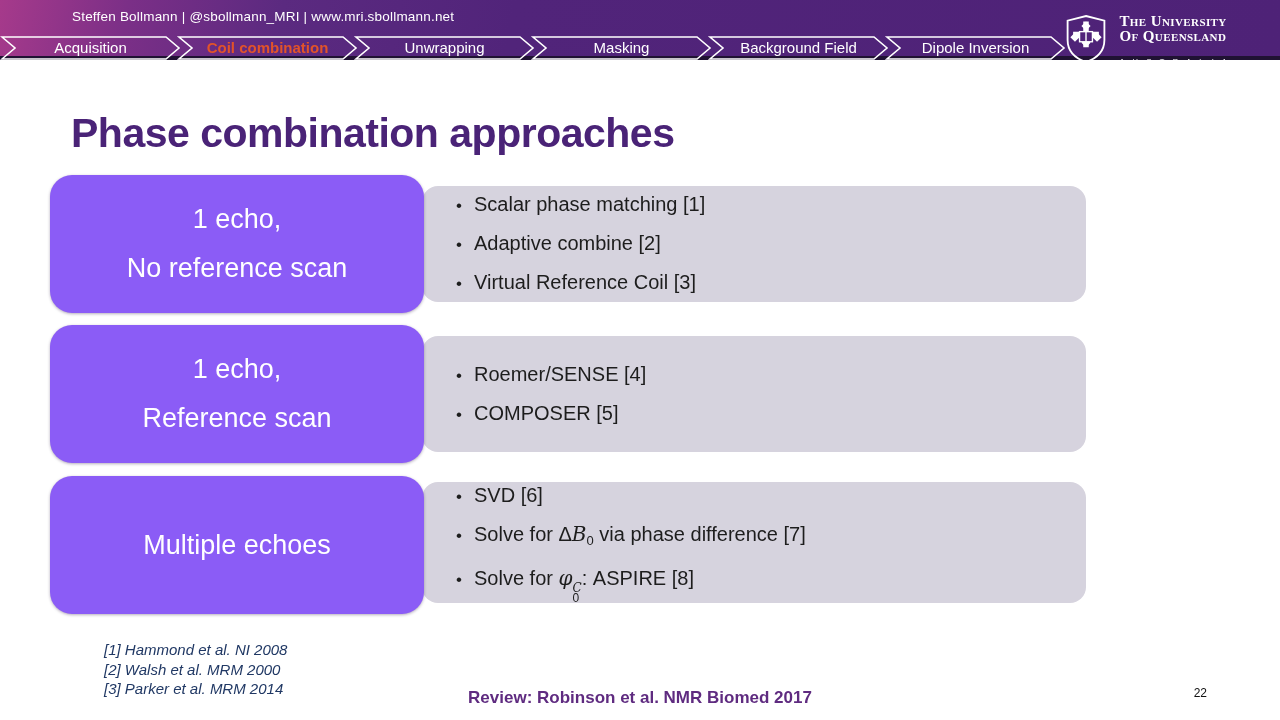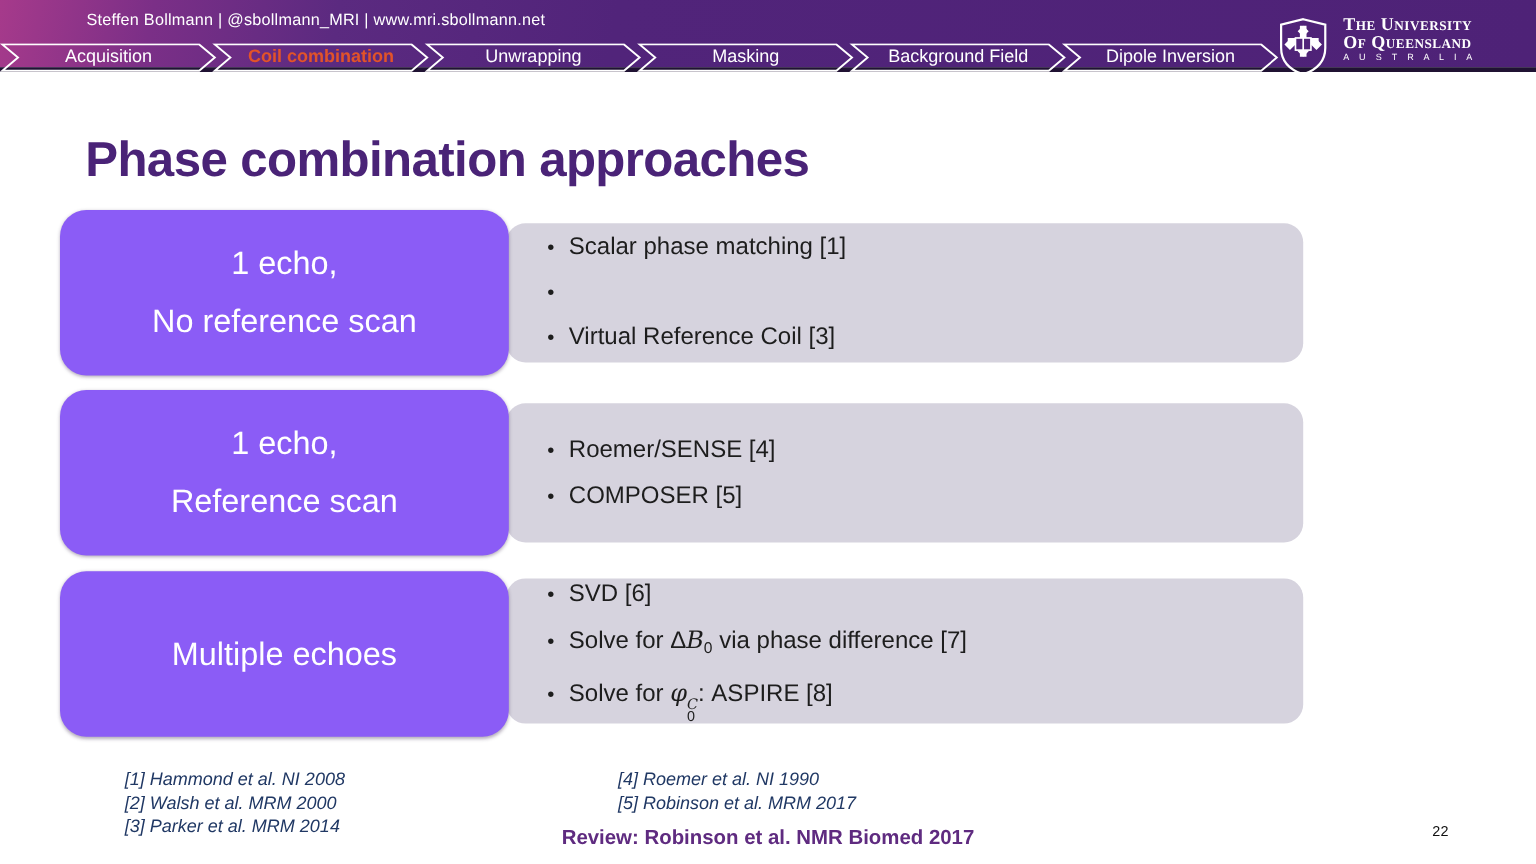--- a/index.html
+++ b/index.html
@@ -24,21 +24,21 @@
     position:absolute; top:0; height:24px; line-height:23px; width:161px;
     text-align:center; color:#ffffff; font-size:15px; cursor:default;
     white-space:nowrap;
   }
   .nav-label.active { color:#e25329; font-weight:bold; }
 
   
   .logo { position:absolute; top:14px; right:50px; display:flex; align-items:flex-start; gap:10px; }
   .logo-text { color:#fff; font-family:"Liberation Serif", serif; }
   .logo-line { font-variant:small-caps; font-size:15px; font-weight:600; line-height:14.5px; letter-spacing:0.4px; }
-  .logo-line3 { font-size:7.5px; letter-spacing:3.2px; margin-top:0; font-family:"Liberation Sans", sans-serif; }
+  .logo-line3 { font-size:7.5px; letter-spacing:3.2px; margin-top:14px; font-family:"Liberation Sans", sans-serif; }
 
   
   .title {
     position:absolute; left:71px; top:110px;
     font-size:41px; color:#4a2377; letter-spacing:-0.5px;
   }
 
   
   .gray-box {
     position:absolute; left:422px; width:664px;
@@ -118,20 +118,21 @@
 
   <h1 class="title">Phase combination approaches</h1>
 
   <div class="gray-box" style="top:186px; height:116px;">
     <div class="bullet-row">
         <span class="blt">•</span>
         <span class="btext">Scalar phase matching [1]</span>
       </div>
     <div class="bullet-row">
         <span class="blt">•</span>
+        <span class="btext">Adaptive combine [2]</span>
       </div>
     <div class="bullet-row">
         <span class="blt">•</span>
         <span class="btext">Virtual Reference Coil [3]</span>
       </div>
   </div>
   <div class="purple-box" style="top:175px; height:138px;">
     <div>1 echo,</div>
     <div>No reference scan</div>
   </div>
@@ -171,21 +172,17 @@
   <div class="purple-box" style="top:476px; height:138px;">
     <div>Multiple echoes</div>
     <div></div>
   </div>
 
   <div class="refs" style="left:104px; top:640px;">
     <div>[1] Hammond et al. NI 2008</div>
     <div>[2] Walsh et al. MRM 2000</div>
     <div>[3] Parker et al. MRM 2014</div>
   </div>
-  <div class="refs" style="left:515px; top:640px;">
-    <div>[4] Roemer et al. NI 1990</div>
-    <div>[5] Robinson et al. MRM 2017</div>
-  </div>
 
   <div class="review">Review:  Robinson  et al. NMR Biomed  2017</div>
   <div class="page-num">22</div>
 
 </div>
 
 </body></html>

